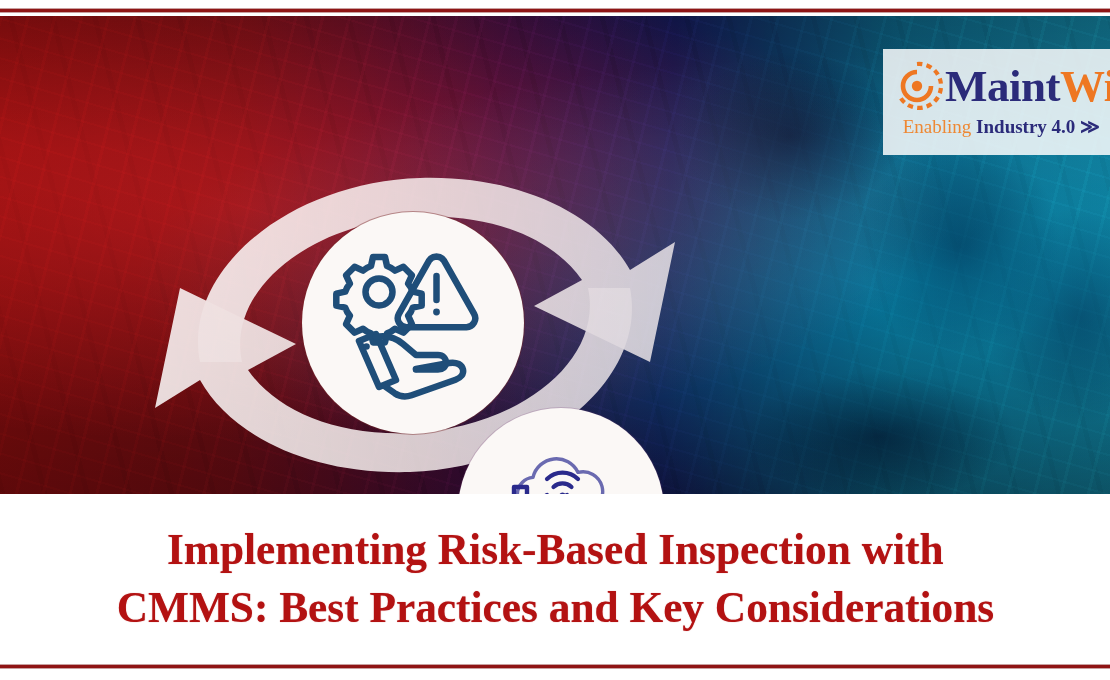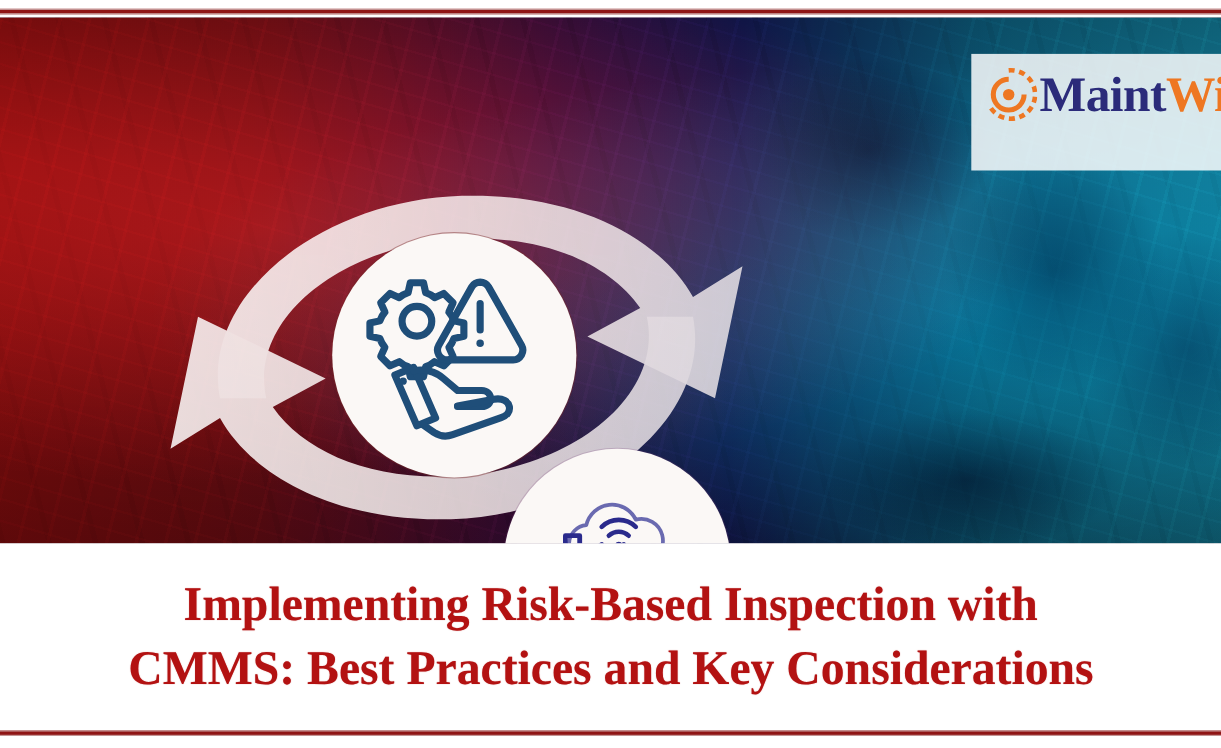--- a/index.html
+++ b/index.html
@@ -304,20 +304,21 @@
       <div class="logo-top">
         <svg class="logo-gear" width="52" height="52" viewBox="0 0 52 52">
           <g fill="none" stroke="#EE7722" stroke-width="4.2" stroke-linejoin="round">
             <path d="M26 4 A22 22 0 1 1 9 37" stroke-dasharray="5.4 4.2" stroke-linecap="butt"></path>
             <path d="M26 12 A14 14 0 1 0 40 26" stroke-width="4.6"></path>
           </g>
           <circle cx="26" cy="26" r="5.2" fill="#EE7722"></circle>
         </svg>
         <div class="logo-word"><span class="lw-maint">Maint</span><span class="lw-wiz">Wiz</span></div>
       </div>
+      <div class="logo-tag"><span class="tag-enabling">Enabling</span><span> </span><span class="tag-industry">Industry 4.0</span><span> </span><span class="tag-chev">≫</span></div>
     </div>
 
   </div>
 
   <div class="title-area">
     <div class="title-line">Implementing Risk-Based Inspection with</div>
     <div class="title-line">CMMS: Best Practices and Key Considerations</div>
   </div>
 
   <div class="rule rule-bottom"></div>

